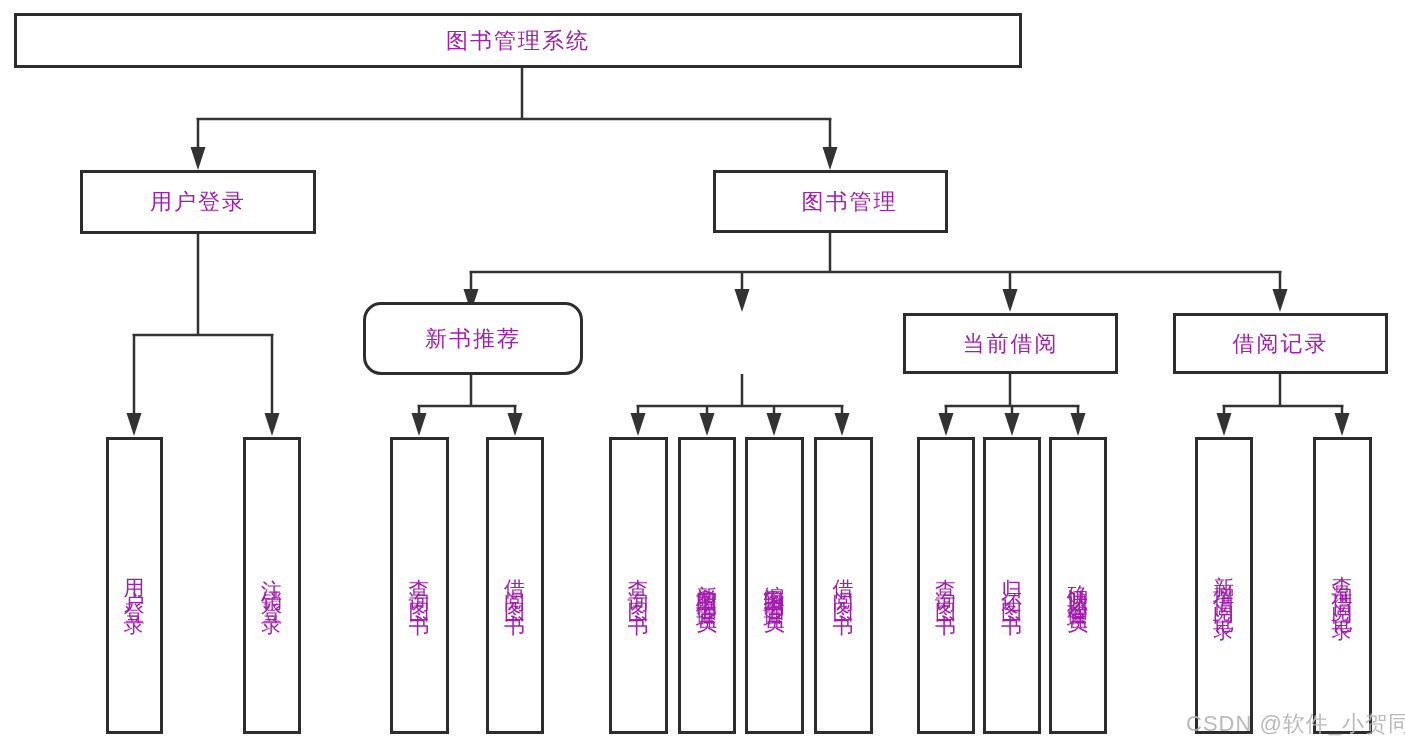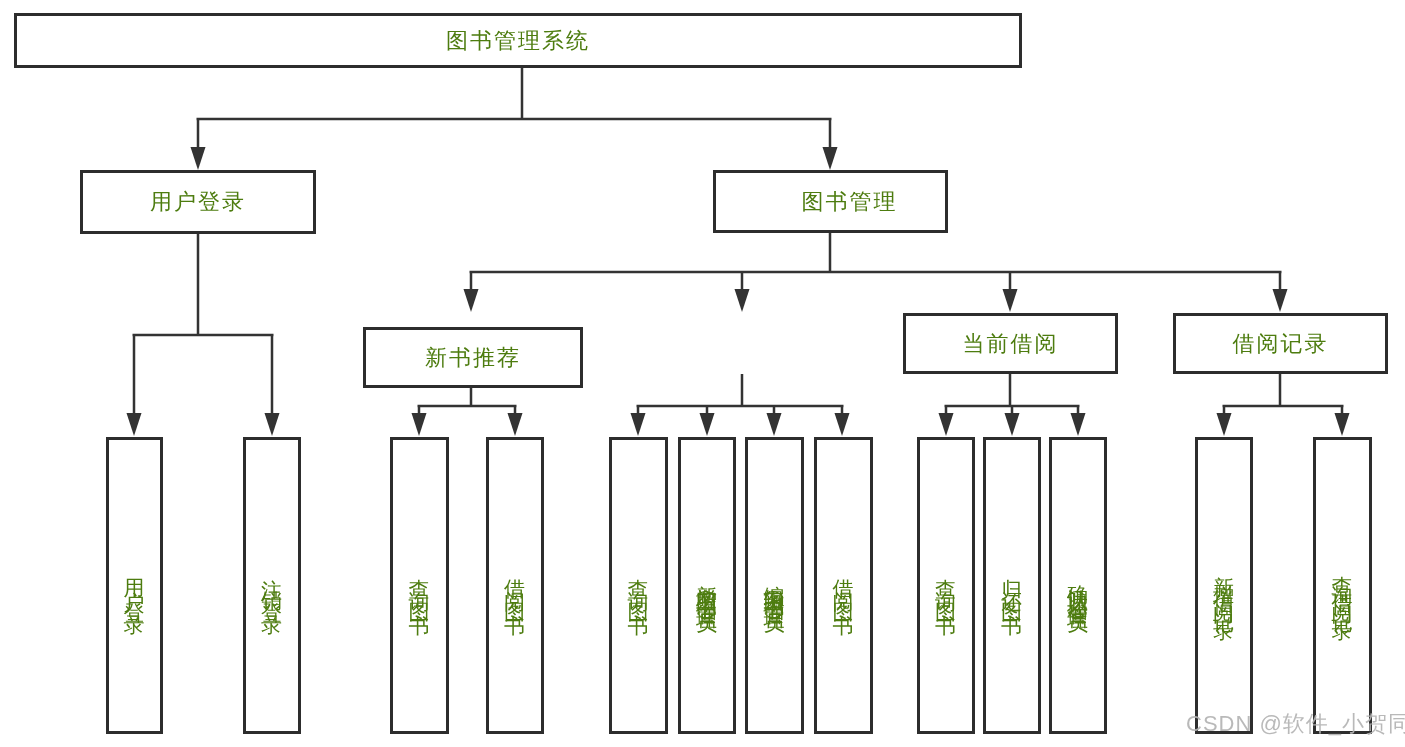--- a/index.html
+++ b/index.html
@@ -22,21 +22,21 @@
     z-index: 1;
   }
   .box {
     position: absolute;
     box-sizing: border-box;
     border: 3px solid #2d2d2d;
     background: #ffffff;
     display: flex;
     align-items: center;
     justify-content: center;
-    color: #4d7c0f;
+    color: #a21caf;
     z-index: 2;
   }
   .hlabel {
     font-size: 22px;
     letter-spacing: 2px;
     white-space: nowrap;
   }
   .vbox .vlabel {
     writing-mode: vertical-rl;
     text-orientation: mixed;
@@ -54,21 +54,21 @@
     color: #b4b4b4;
     letter-spacing: 1px;
     white-space: nowrap;
     z-index: 5;
     opacity: 0.92;
   }
   
   #n-root  { left: 14px;  top: 13px;  width: 1008px; height: 55px; }
   #n-l2a   { left: 80px;  top: 170px; width: 236px;  height: 64px; }
   #n-l2b   { left: 713px; top: 170px; width: 235px;  height: 63px; padding-left: 38px; }
-  #n-l3a   { left: 363px; top: 327px; width: 220px;  height: 61px; }
+  #n-l3a   { left: 363px; top: 302px; width: 220px;  height: 73px; border-radius: 18px; }
   #n-l3b   { left: 633px; top: 313px; width: 218px;  height: 61px; }
   #n-l3c   { left: 903px; top: 313px; width: 215px;  height: 61px; }
   #n-l3d   { left: 1173px;top: 313px; width: 215px;  height: 61px; }
   .leaf    { top: 437px;  height: 297px; }
   #n-ul1 { left: 106px;  width: 57px; }
   #n-ul2 { left: 243px;  width: 58px; }
   #n-a1  { left: 390px;  width: 59px; }
   #n-a2  { left: 486px;  width: 58px; }
   #n-b1  { left: 609px;  width: 59px; }
   #n-b2  { left: 678px;  width: 58px; }

